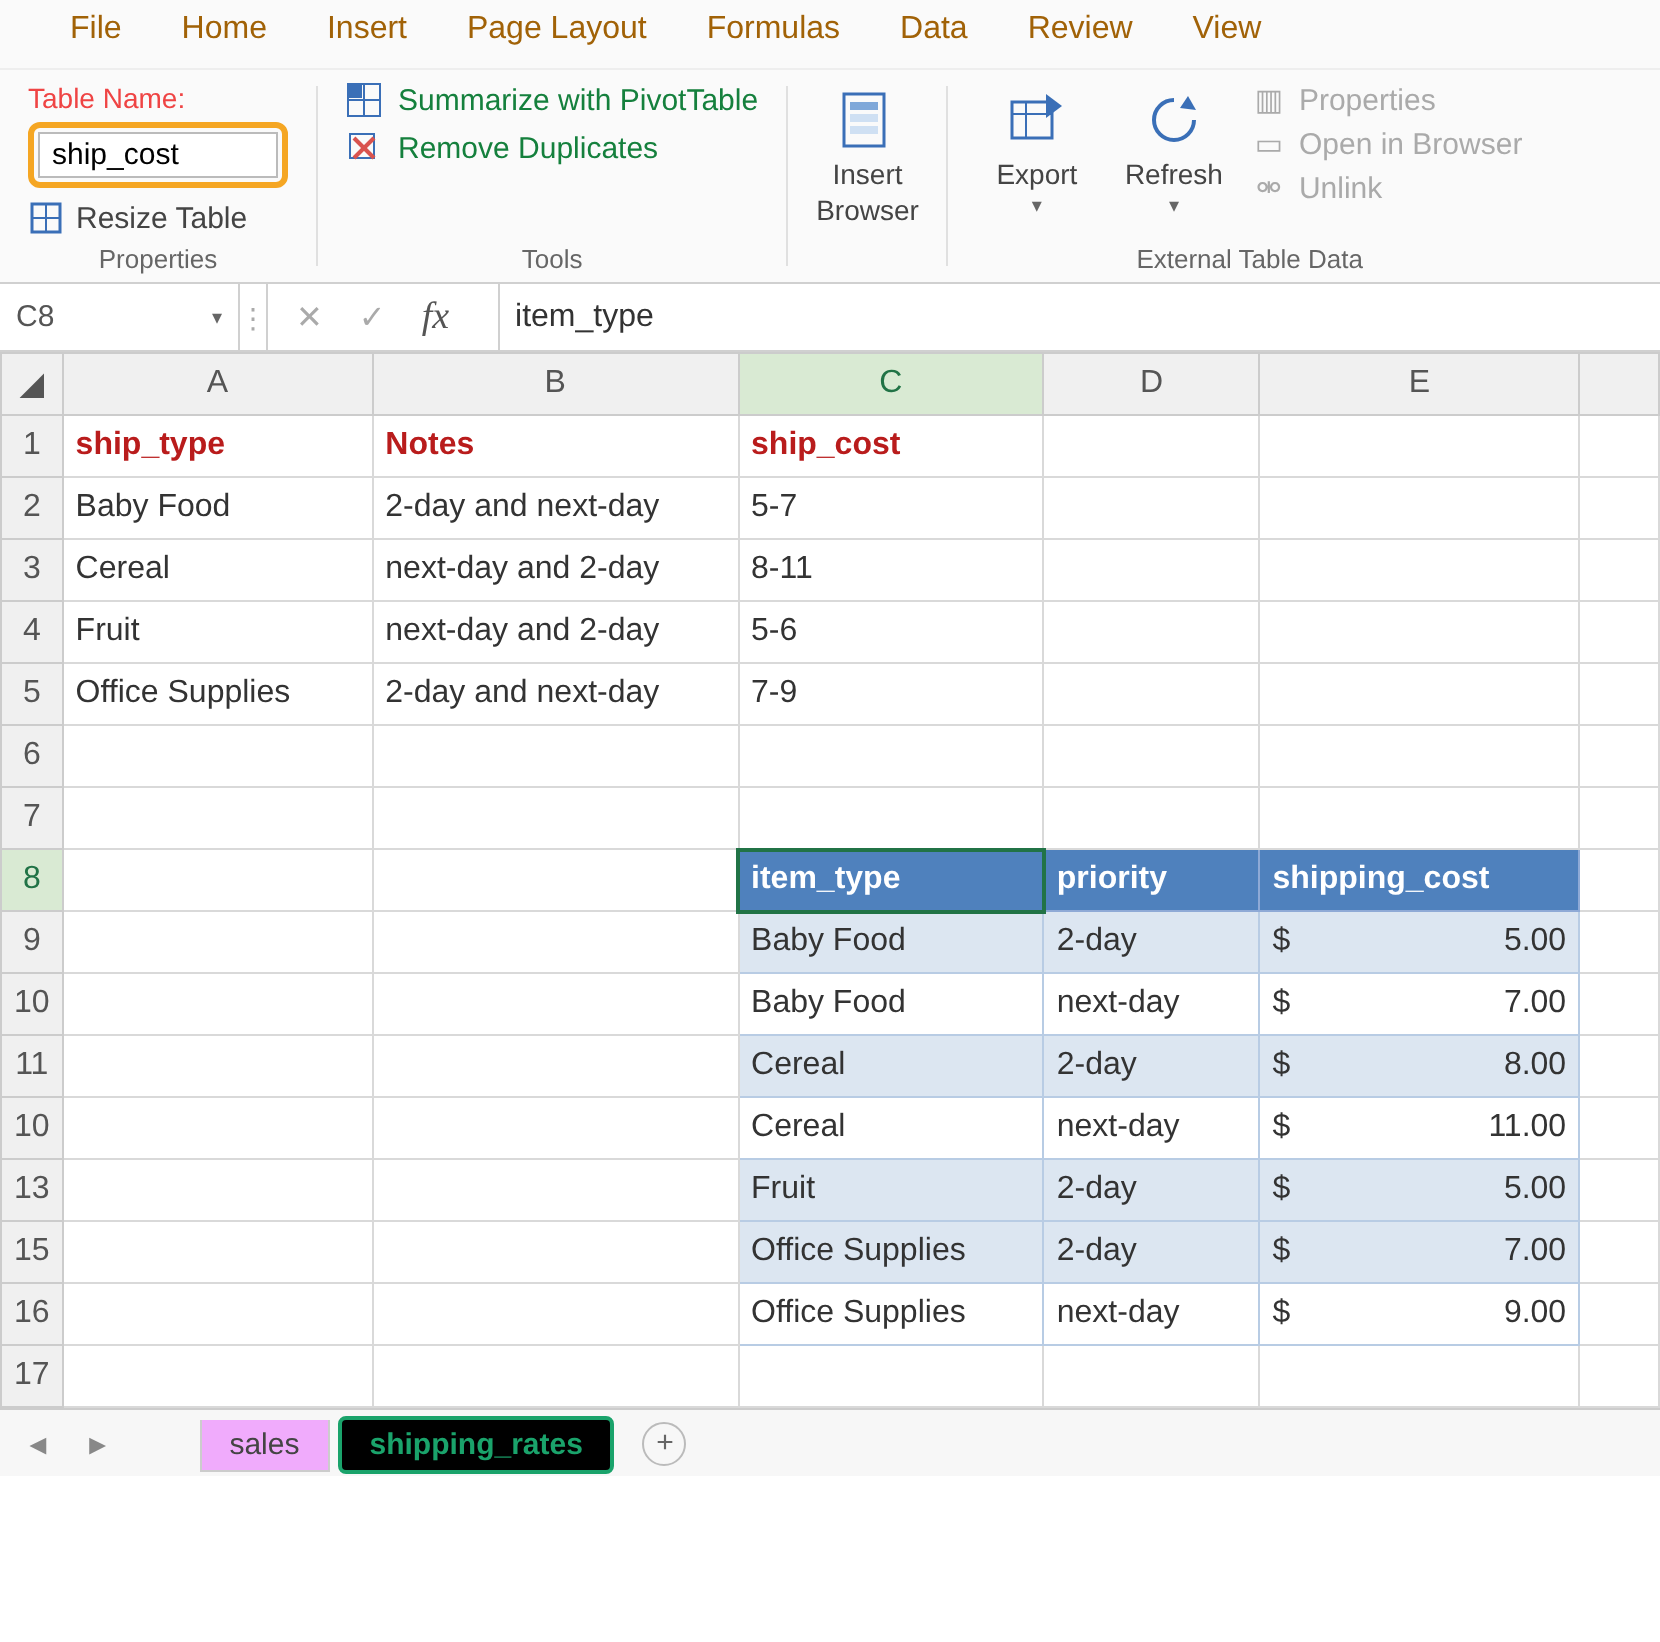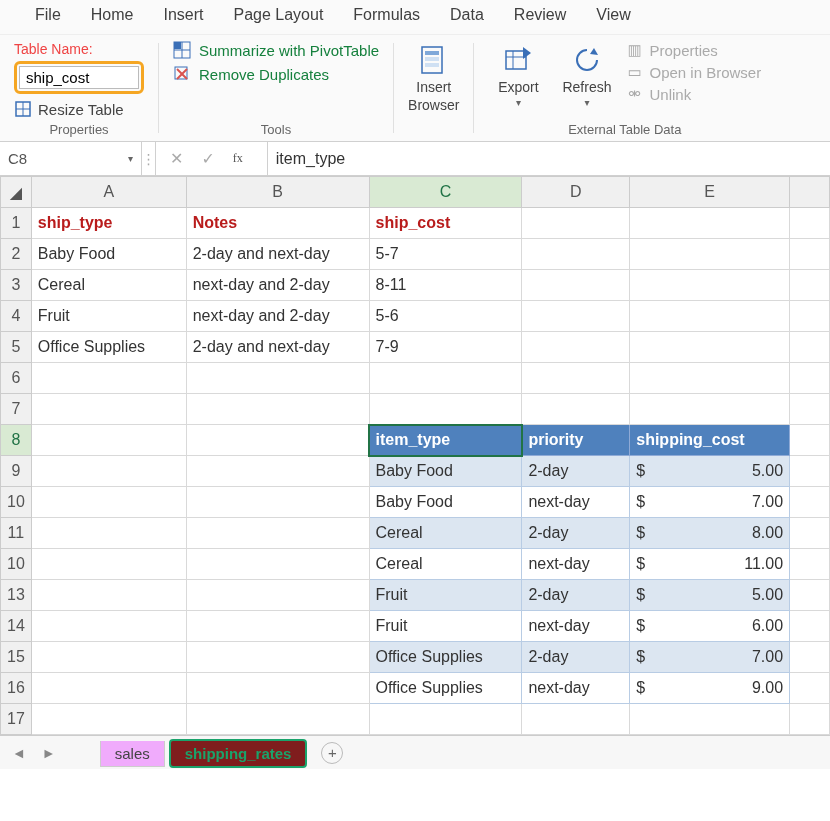--- a/index.html
+++ b/index.html
@@ -11,21 +11,21 @@
     background: #fff;
     width: 830px;
     overflow: hidden;
   }
   
   .menubar {
     display: flex;
     gap: 30px;
     padding: 6px 20px 10px 35px;
     font-size: 16px;
-    color: #404040;
+    color: #a16207;
     background: #fafafa;
     border-bottom: 1px solid #eee;
   }
   .menubar span { cursor: default; }
   
   .ribbon {
     display: flex;
     align-items: stretch;
     background: #fafafa;
     border-bottom: 1px solid #d0d0d0;
@@ -97,32 +97,32 @@
   .ext-row { display:flex; align-items:center; gap:6px; font-size:15px; color:#aaa; white-space:nowrap;}
   
   .namebox-row {
     display: flex;
     align-items: center;
     border-bottom: 1px solid #d0d0d0;
     background: #fff;
     height: 34px;
   }
   .namebox {
-    width: 142px;
+    width: 120px;
     border-right: 1px solid #d0d0d0;
     padding: 4px 8px;
     font-size: 15px;
     color: #555;
     display:flex;
     justify-content:space-between;
     align-items:center;
     height:100%;
   }
   .fx-icons { display:flex; align-items:center; gap:18px; padding:0 14px; color:#aaa; height:100%;}
-  .fx-label { font-family: "Times New Roman", serif; font-size: 12px; color:#555; padding-right:10px;}
+  .fx-label { font-style: italic; font-family: "Times New Roman", serif; font-size: 19px; color:#555; padding-right:10px;}
   .fx-content { flex:1; padding:4px 8px; font-size:16px; color:#333; border-left:1px solid #d0d0d0; height:100%; display:flex; align-items:center;}
   
   .grid { border-collapse: collapse; table-layout: fixed; }
   .grid th, .grid td {
     border: 1px solid #d9d9d9;
     font-size: 16px;
     height: 31px;
     padding: 0 6px;
     text-align: left;
     vertical-align: middle;
@@ -175,21 +175,21 @@
     font-size:15px;
     color:#444;
     position:relative;
     top:1px;
   }
   .sheettab.inactive { background:#f0abfc; border-top:none;}
   .sheettab.active {
     border:2px solid #1aa36b;
     color:#1aa36b;
     font-weight:600;
-    background:#7f1d1d;
+    background:#000000;
     border-radius:4px;
   }
   .addsheet {
     width:22px; height:22px; border:1px solid #bbb; border-radius:50%;
     display:flex; align-items:center; justify-content:center;
     color:#666; margin-left:10px; font-size:15px;
   }
 </style>
 </head>
 <body>
@@ -482,34 +482,20 @@
     <td class="tcell band0">2-day</td>
     <td class="tcell band0">
           <div class="money">
             <span>$</span>
             <span>5.00</span>
           </div>
         </td>
     <td></td>
       </tr>
   <tr>
-        <th class="rowhdr">14</th>
-    <td></td>
-        <td></td>
-    <td class="tcell band1">Fruit</td>
-    <td class="tcell band1">next-day</td>
-    <td class="tcell band1">
-          <div class="money">
-            <span>$</span>
-            <span>6.00</span>
-          </div>
-        </td>
-    <td></td>
-      </tr>
-  <tr>
         <th class="rowhdr">15</th>
     <td></td>
         <td></td>
     <td class="tcell band0">Office Supplies</td>
     <td class="tcell band0">2-day</td>
     <td class="tcell band0">
           <div class="money">
             <span>$</span>
             <span>7.00</span>
           </div>

